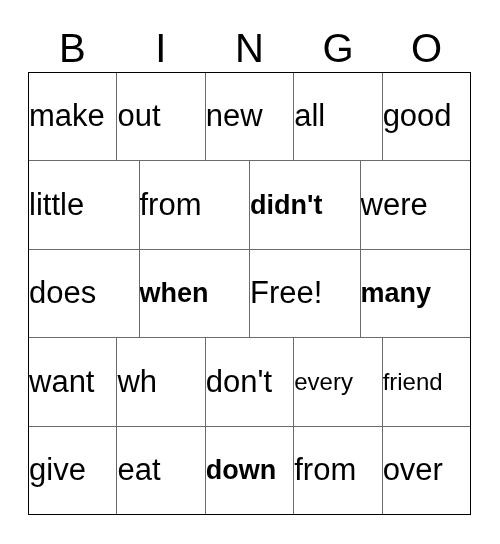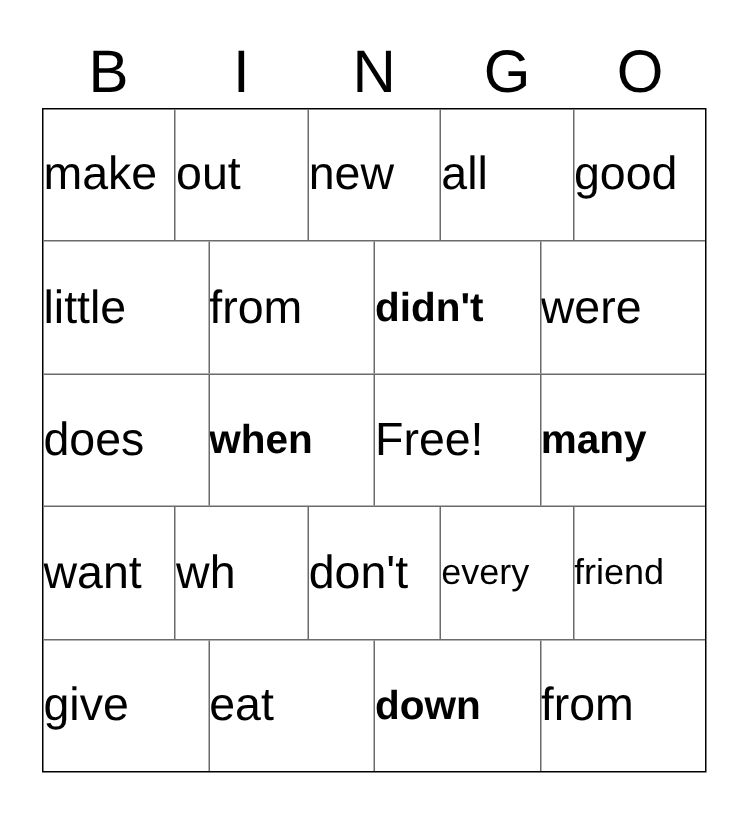--- a/index.html
+++ b/index.html
@@ -169,16 +169,19 @@
         </div>
         <div class="cell">
           <span class="cell-text ">eat</span>
         </div>
         <div class="cell">
           <span class="cell-text fit-sm">down</span>
         </div>
         <div class="cell">
           <span class="cell-text ">from</span>
         </div>
+        <div class="cell">
+          <span class="cell-text ">over</span>
+        </div>
       </div>
     </div>
 
 </div>
 
 </body></html>

